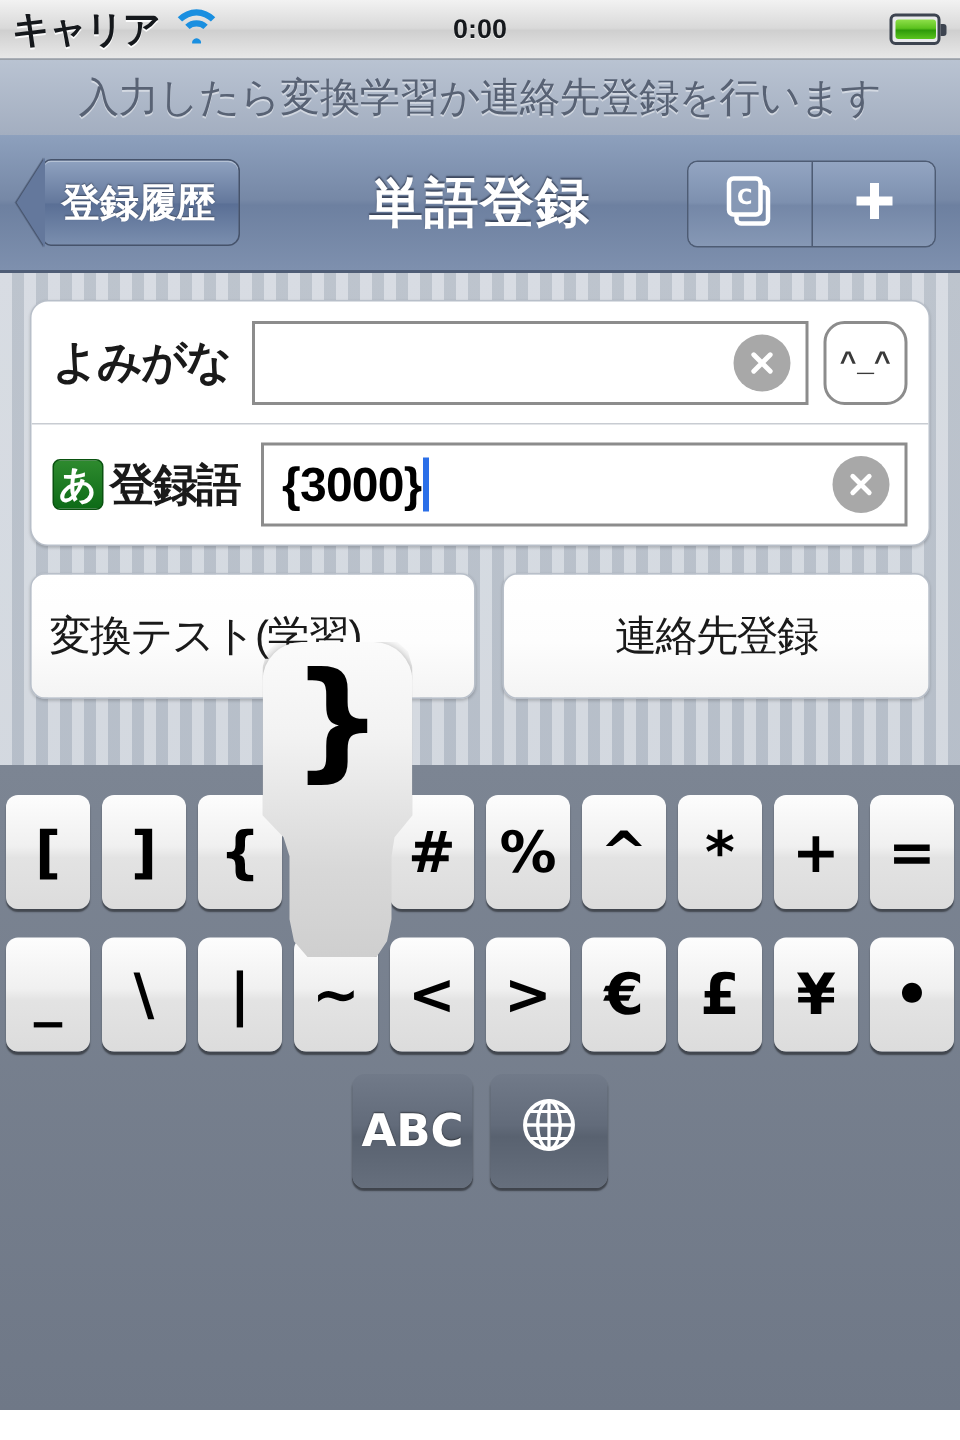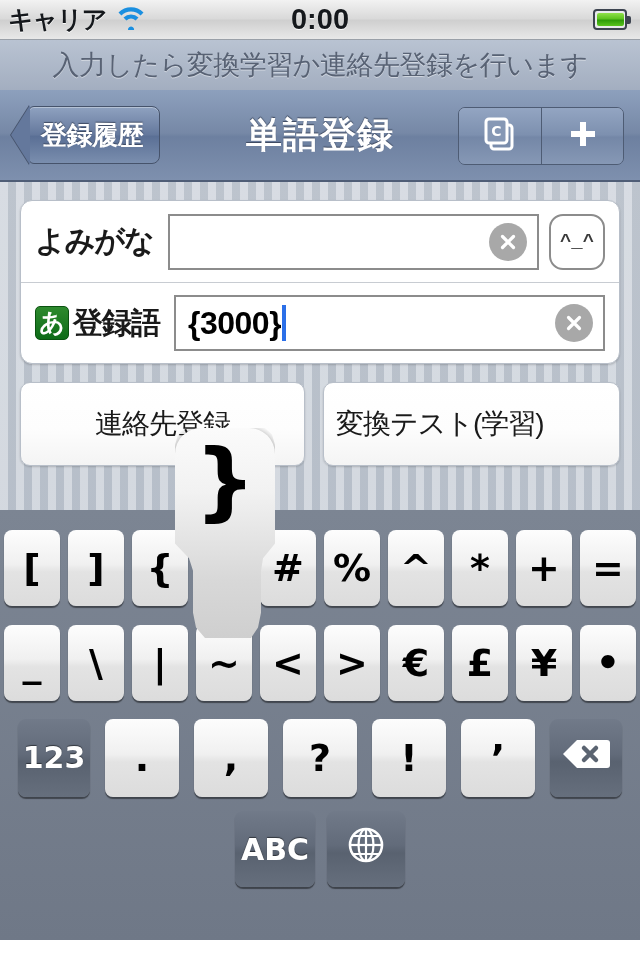--- a/index.html
+++ b/index.html
@@ -34,21 +34,21 @@
     font-weight: bold;
     color: #15181c;
     letter-spacing: -1px;
     text-shadow: 0 1px 0 rgba(255,255,255,.9);
   }
   .wifi-icon { margin-left: 10px; display: block; }
   .status-time {
     position: absolute;
     left: 0; right: 0;
     text-align: center;
-    font-size: 29px;
+    font-size: 18px;
     font-weight: bold;
     color: #15181c;
     text-shadow: 0 1px 0 rgba(255,255,255,.9);
     pointer-events: none;
   }
   .battery-wrap {
     position: absolute;
     right: 9px;
     top: 9px;
     width: 38px;
@@ -463,22 +463,22 @@
           <span class="clear-btn">
             <svg width="22" height="22" viewBox="0 0 22 22">
               <path d="M5.5 5.5 L16.5 16.5 M16.5 5.5 L5.5 16.5" stroke="#ffffff" stroke-width="3.2" stroke-linecap="round"></path>
             </svg>
           </span>
         </div>
       </div>
     </div>
 
     <div class="action-row">
+      <div class="action-btn left">変換テスト(学習)</div>
       <div class="action-btn">連絡先登録</div>
-      <div class="action-btn left">変換テスト(学習)</div>
     </div>
   </div>
 
   <div id="keyboard">
 
     <div class="kb-row r1">
       <div class="key">[</div>
       <div class="key">]</div>
       <div class="key">{</div>
       <div class="key pressed">}</div>
@@ -496,36 +496,20 @@
       <div class="key">|</div>
       <div class="key">~</div>
       <div class="key">&lt;</div>
       <div class="key">&gt;</div>
       <div class="key">€</div>
       <div class="key">£</div>
       <div class="key">¥</div>
       <div class="key">•</div>
     </div>
 
-    <div class="kb-row r3">
-      <div class="key dark k-123">123</div>
-      <div class="key">.</div>
-      <div class="key">,</div>
-      <div class="key">?</div>
-      <div class="key">!</div>
-      <div class="key">’</div>
-      <div class="key dark k-del">
-        <span>
-          <svg width="48" height="34" viewBox="0 0 48 34">
-            <path d="M15 3 L45 3 A3 3 0 0 1 48 6 L48 28 A3 3 0 0 1 45 31 L15 31 L1 17 Z" fill="#ffffff"></path>
-            <path d="M22 11 L34 23 M34 11 L22 23" stroke="#5b6471" stroke-width="4.5" stroke-linecap="round"></path>
-          </svg>
-        </span>
-      </div>
-    </div>
 
     <div class="kb-row r4">
       <div class="key dark k-abc">ABC</div>
       <div class="key dark k-globe">
         <span>
           <svg width="42" height="42" viewBox="0 0 42 42">
             <circle cx="21" cy="21" r="16" fill="none" stroke="#ffffff" stroke-width="2.6"></circle>
             <ellipse cx="21" cy="21" rx="7.5" ry="16" fill="none" stroke="#ffffff" stroke-width="2.2"></ellipse>
             <line x1="5" y1="21" x2="37" y2="21" stroke="#ffffff" stroke-width="2.2"></line>
             <line x1="8" y1="12" x2="34" y2="12" stroke="#ffffff" stroke-width="2"></line>

